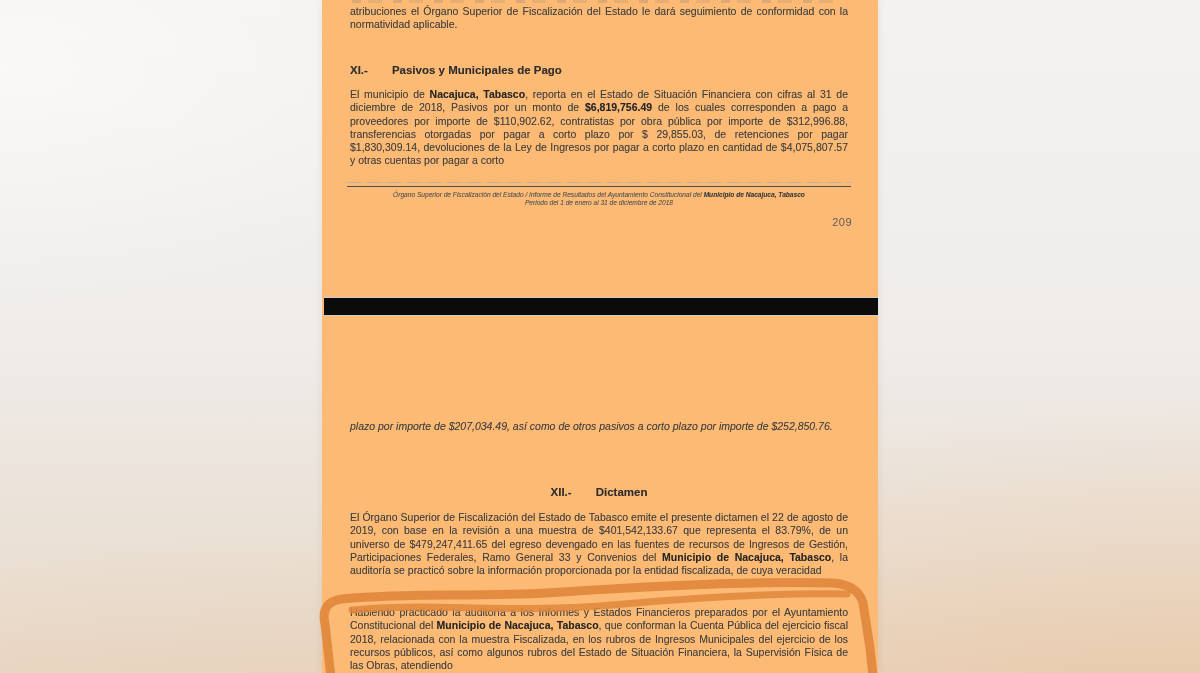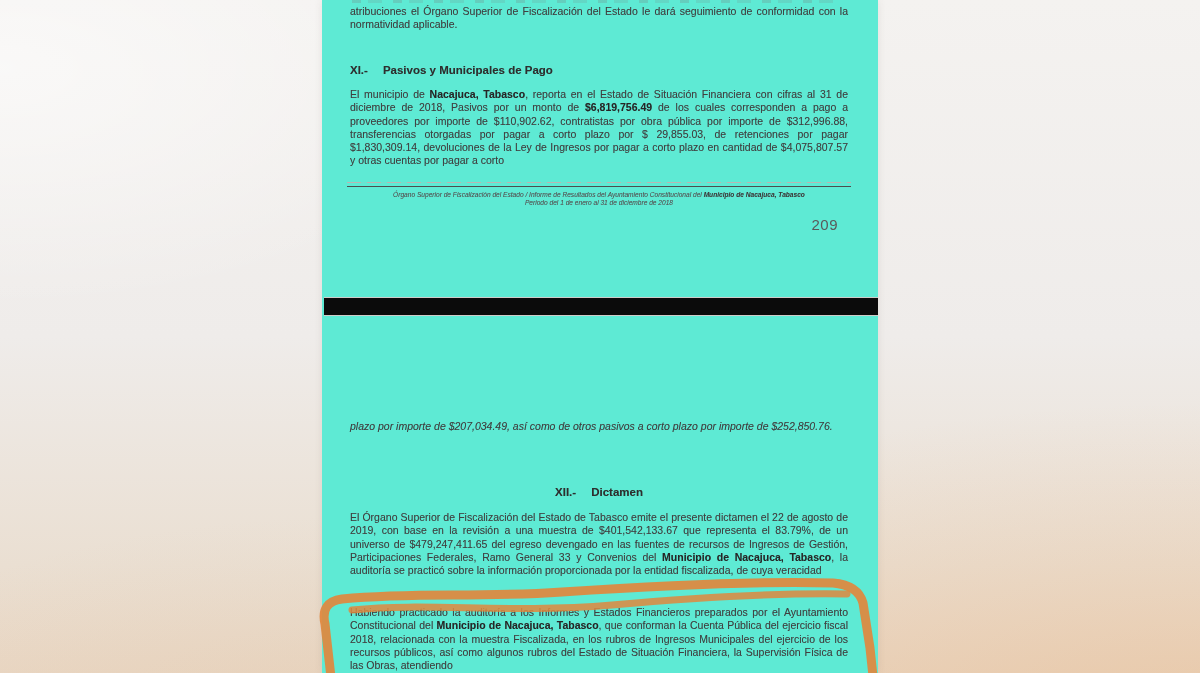--- a/index.html
+++ b/index.html
@@ -11,36 +11,36 @@
   .backdrop {
     position: absolute; inset: 0;
     background:
       radial-gradient(120% 95% at 100% 112%, rgba(233,168,108,0.32), rgba(233,168,108,0) 55%),
       radial-gradient(90% 70% at 30% 115%, rgba(222,184,146,0.22), rgba(222,184,146,0) 55%),
       radial-gradient(70% 60% at 0% 10%, rgba(255,255,255,0.55), rgba(255,255,255,0) 60%),
       linear-gradient(180deg, #f4f2f0 0%, #efecea 50%, #eadfd2 84%, #e9d7c4 100%);
   }
   .doc-column {
     position: absolute; left: 322px; top: 0; width: 556px; height: 673px;
-    background: #5eead4;
+    background: #fdba74;
     box-shadow: 0 0 8px rgba(80,70,60,0.10);
   }
   .txt {
     position: absolute; left: 28px; right: 30px;
     font-size: 10.5px; line-height: 13.3px; color: #404040;
     text-align: justify;
     text-shadow: 0 0 0.5px rgba(60,60,60,0.35);
   }
   .txt .b { font-weight: bold; color: #262626; }
   .heading {
     position: absolute; left: 28px; right: 30px;
     font-size: 11.5px; font-weight: bold; color: #2e2e2e;
     text-shadow: 0 0 0.5px rgba(40,40,40,0.35);
   }
-  .heading .hnum { display: inline-block; margin-right: 15px; }
+  .heading .hnum { display: inline-block; margin-right: 24px; }
   .top-sliver {
     position: absolute; top: 0; left: 30px; right: 34px; height: 3px;
     background: repeating-linear-gradient(90deg,
       rgba(120,120,120,0.45) 0 9px, rgba(120,120,120,0) 9px 16px,
       rgba(120,120,120,0.3) 16px 30px, rgba(120,120,120,0) 30px 41px);
     opacity: 0.55;
   }
   .faint-rule {
     position: absolute; left: 25px; right: 27px; height: 1px;
     background: repeating-linear-gradient(90deg, #b9b6b2 0 14px, rgba(185,182,178,0.25) 14px 20px);
@@ -50,21 +50,21 @@
     background: #4d4d4d;
   }
   .doc-footer {
     position: absolute; left: 10px; right: 12px;
     font-size: 6.6px; line-height: 8.2px; font-style: italic;
     color: #565656; text-align: center;
     text-shadow: 0 0 0.4px rgba(80,80,80,0.4);
   }
   .doc-footer .b { font-weight: bold; color: #3c3c3c; }
   .page-number {
-    position: absolute; right: 40px; font-size: 15px; color: #5a5a5a;
+    position: absolute; right: 26px; font-size: 11px; color: #5a5a5a;
     letter-spacing: 0.5px;
   }
   .separator-bar {
     position: absolute; left: 2px; right: 0; top: 297px; height: 19px;
     background: #0b0b0b;
     border-top: 1px solid #cfccc9; border-bottom: 1px solid #cfccc9;
   }
   .annotation-svg { position: absolute; inset: 0; pointer-events: none; }
 </style>
 </head>

